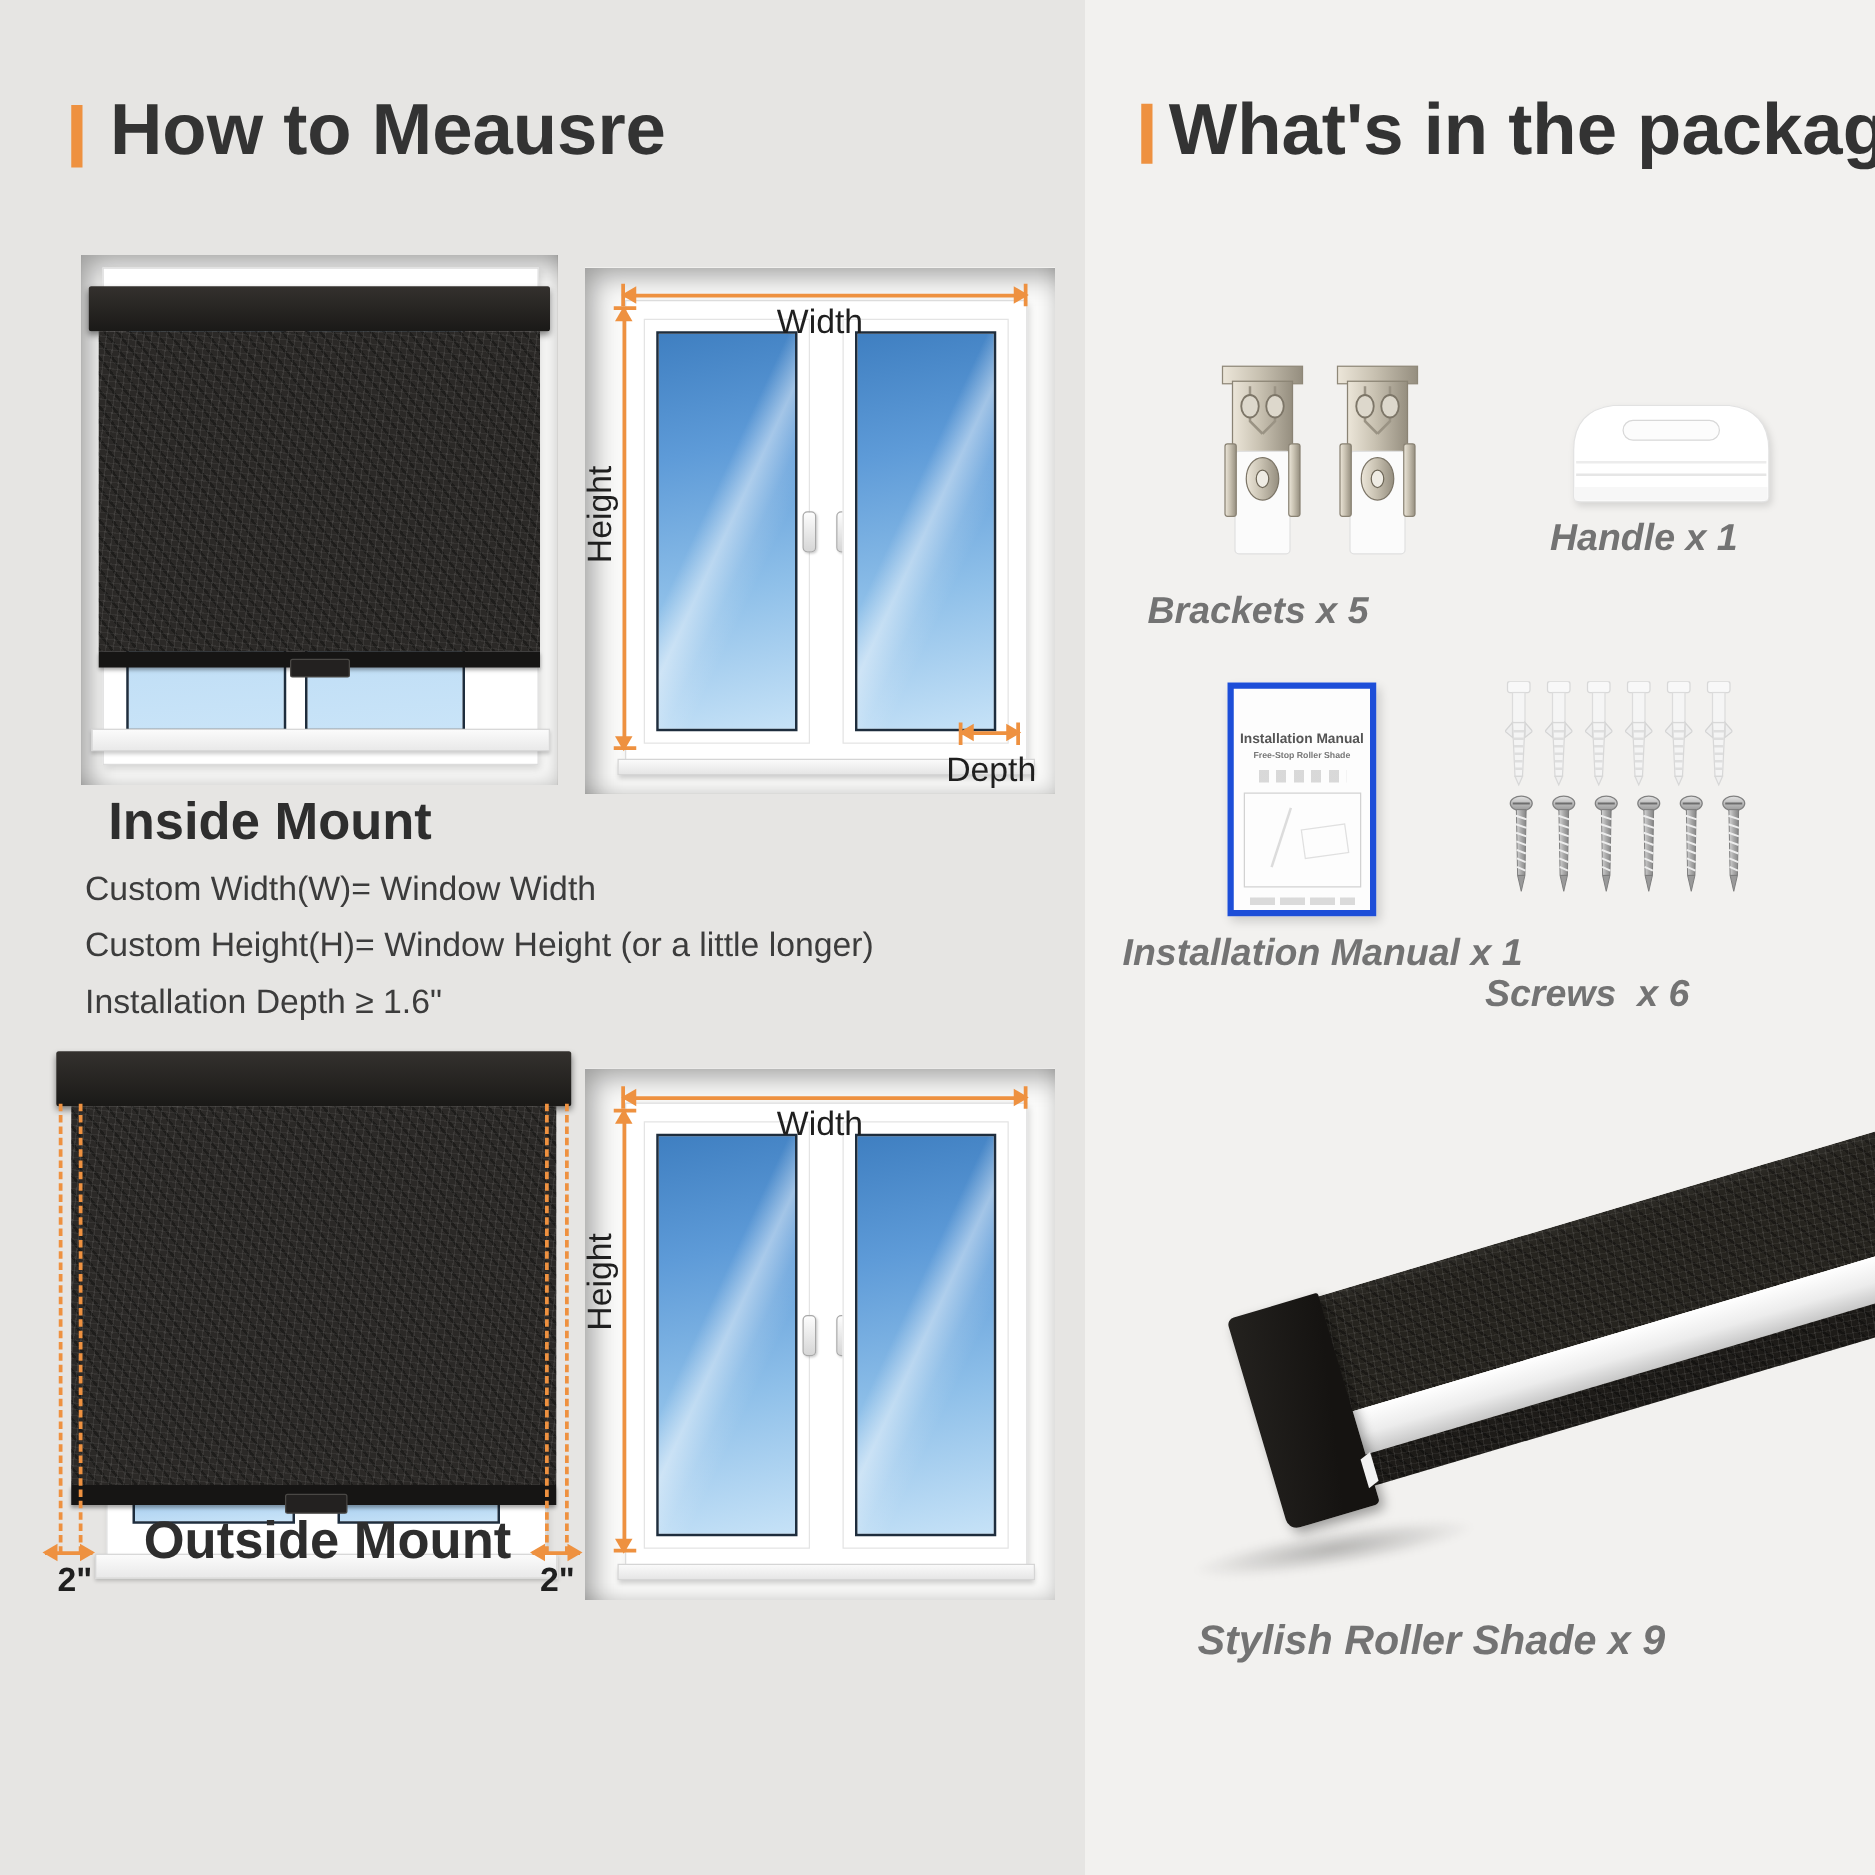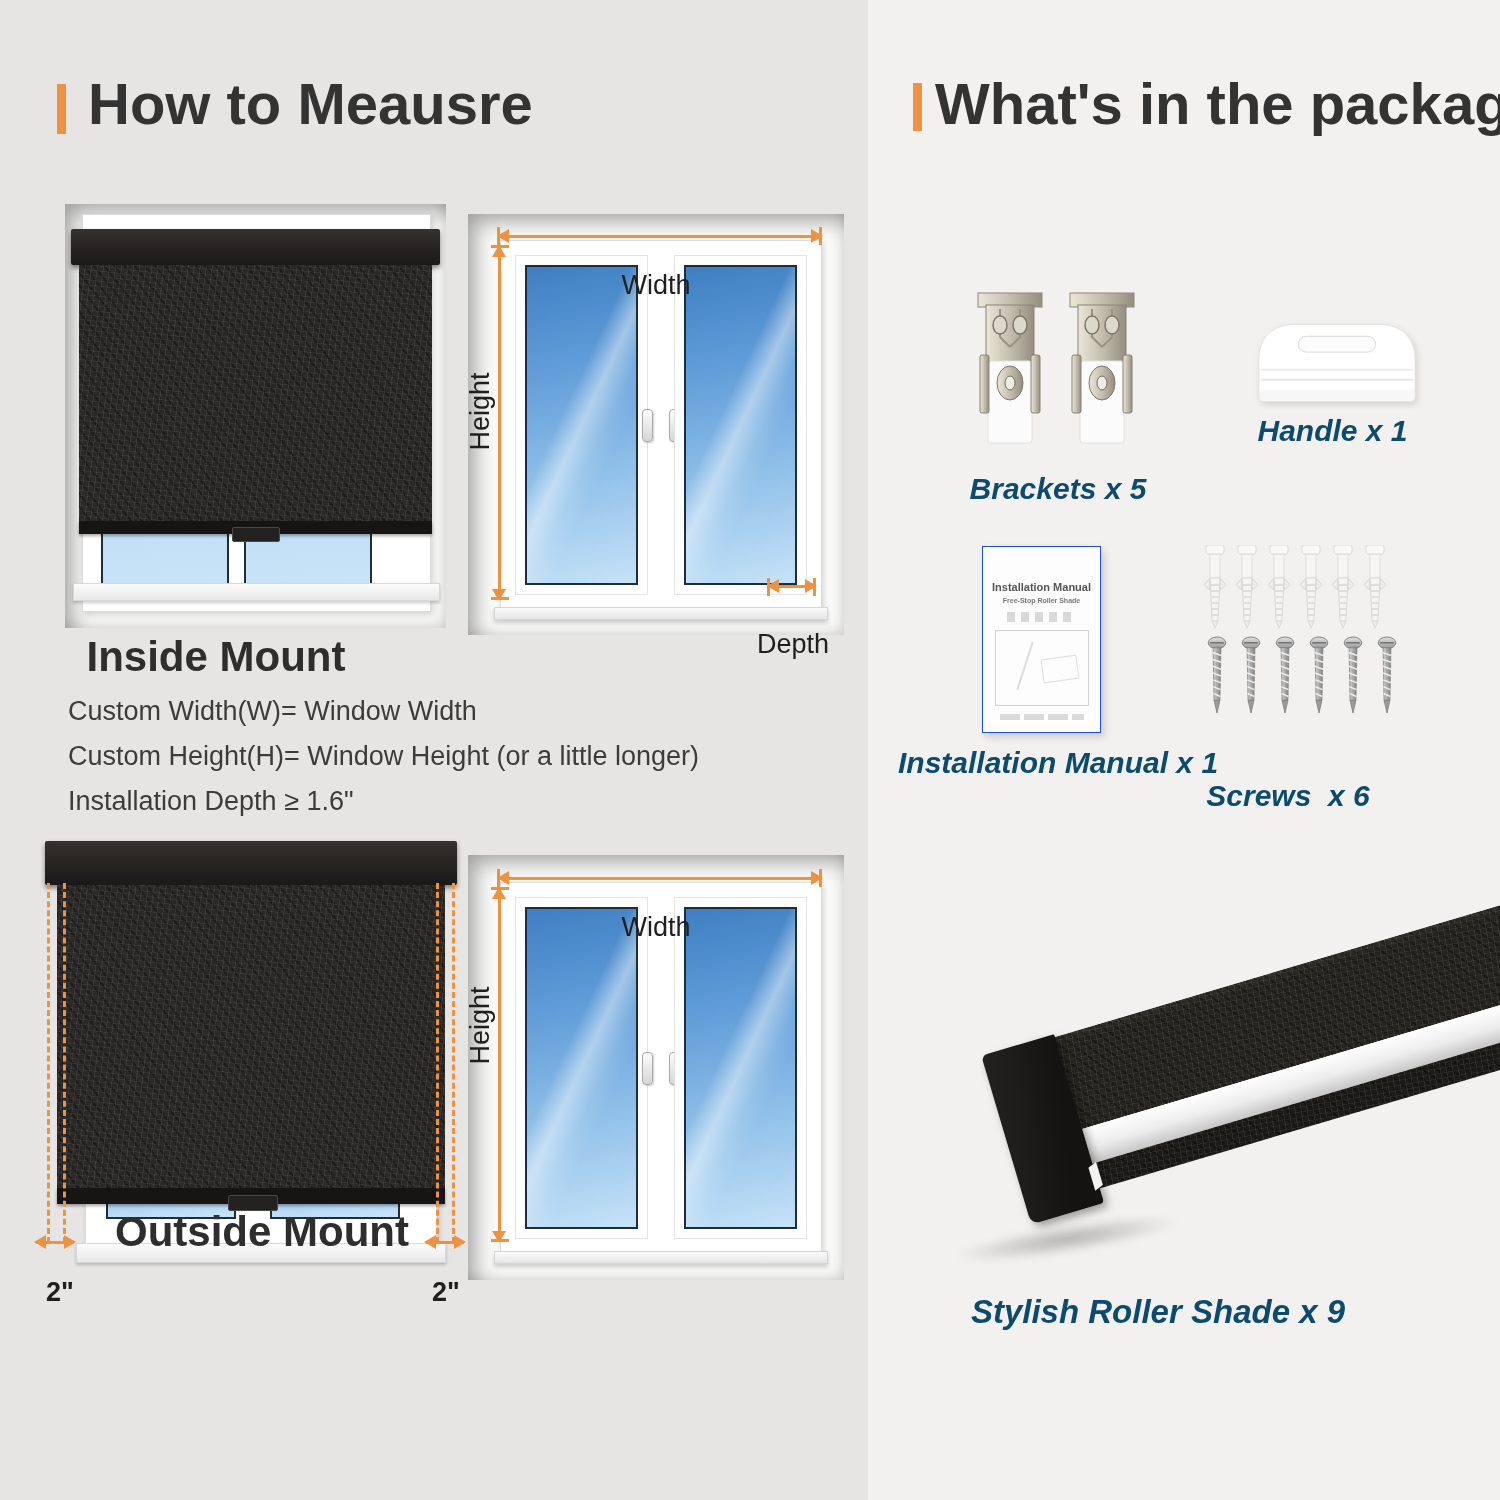--- a/index.html
+++ b/index.html
@@ -51,29 +51,29 @@
   .mh::after{content:"";position:absolute;right:-2px;top:-6px;border-left:12px solid #EE9140;
     border-top:7px solid transparent;border-bottom:7px solid transparent;}
   .mv{position:absolute;width:3px;background:#EE9140;}
   .mv::before{content:"";position:absolute;top:-2px;left:-6px;border-bottom:12px solid #EE9140;
     border-left:7px solid transparent;border-right:7px solid transparent;}
   .mv::after{content:"";position:absolute;bottom:-2px;left:-6px;border-top:12px solid #EE9140;
     border-left:7px solid transparent;border-right:7px solid transparent;}
   .capv{position:absolute;width:3px;height:18px;background:#EE9140;}
   .caph{position:absolute;width:18px;height:3px;background:#EE9140;}
   .dash{position:absolute;border-left:3px dashed #EE9140;}
-  .mlabel{position:absolute;font-size:27px;color:#1f1f1f;text-align:center;margin-top:28px;}
+  .mlabel{position:absolute;font-size:27px;color:#1f1f1f;text-align:center;}
   .vlabel{position:absolute;width:110px;text-align:center;transform:rotate(-90deg);font-size:27px;color:#1f1f1f;}
   
   .mount-head{position:absolute;font-size:42px;font-weight:700;color:#2e2e2e;text-align:center;}
   .spec{position:absolute;font-size:27px;color:#3C3C3C;line-height:45px;white-space:pre;}
-  .item-label{position:absolute;font-size:30px;font-weight:700;font-style:italic;color:#0c4a6e;
-    text-align:center;white-space:pre;}
-  
-  .manual{position:absolute;width:119px;height:187px;background:#fdfdfd;border:1px solid #1d4ed8;
+  .item-label{position:absolute;font-size:30px;font-weight:700;font-style:italic;color:#737373;
+    white-space:pre;}
+  
+  .manual{position:absolute;width:119px;height:187px;background:#fdfdfd;border:5px solid #1d4ed8;
     box-shadow:3px 4px 8px rgba(0,0,0,.16);box-sizing:border-box;}
   .manual .m-title{margin-top:34px;text-align:center;font-size:11px;font-weight:700;color:#555;}
   .manual .m-sub{margin-top:4px;text-align:center;font-size:7px;font-weight:700;color:#777;}
   .manual .m-scribble{margin:8px auto 0;width:70px;height:10px;
     background:repeating-linear-gradient(90deg,#c9c9c9 0 8px,transparent 8px 14px);opacity:.7;}
   .manual .m-fig{margin:8px auto 0;width:92px;height:74px;border:1px solid #d2d2d2;position:relative;}
   .manual .m-fig::before{content:"";position:absolute;left:28px;top:10px;width:2px;height:50px;
     background:#dcdcdc;transform:rotate(18deg);}
   .manual .m-fig::after{content:"";position:absolute;left:46px;top:26px;width:34px;height:22px;
     border:1px solid #e0e0e0;transform:rotate(-8deg);}

